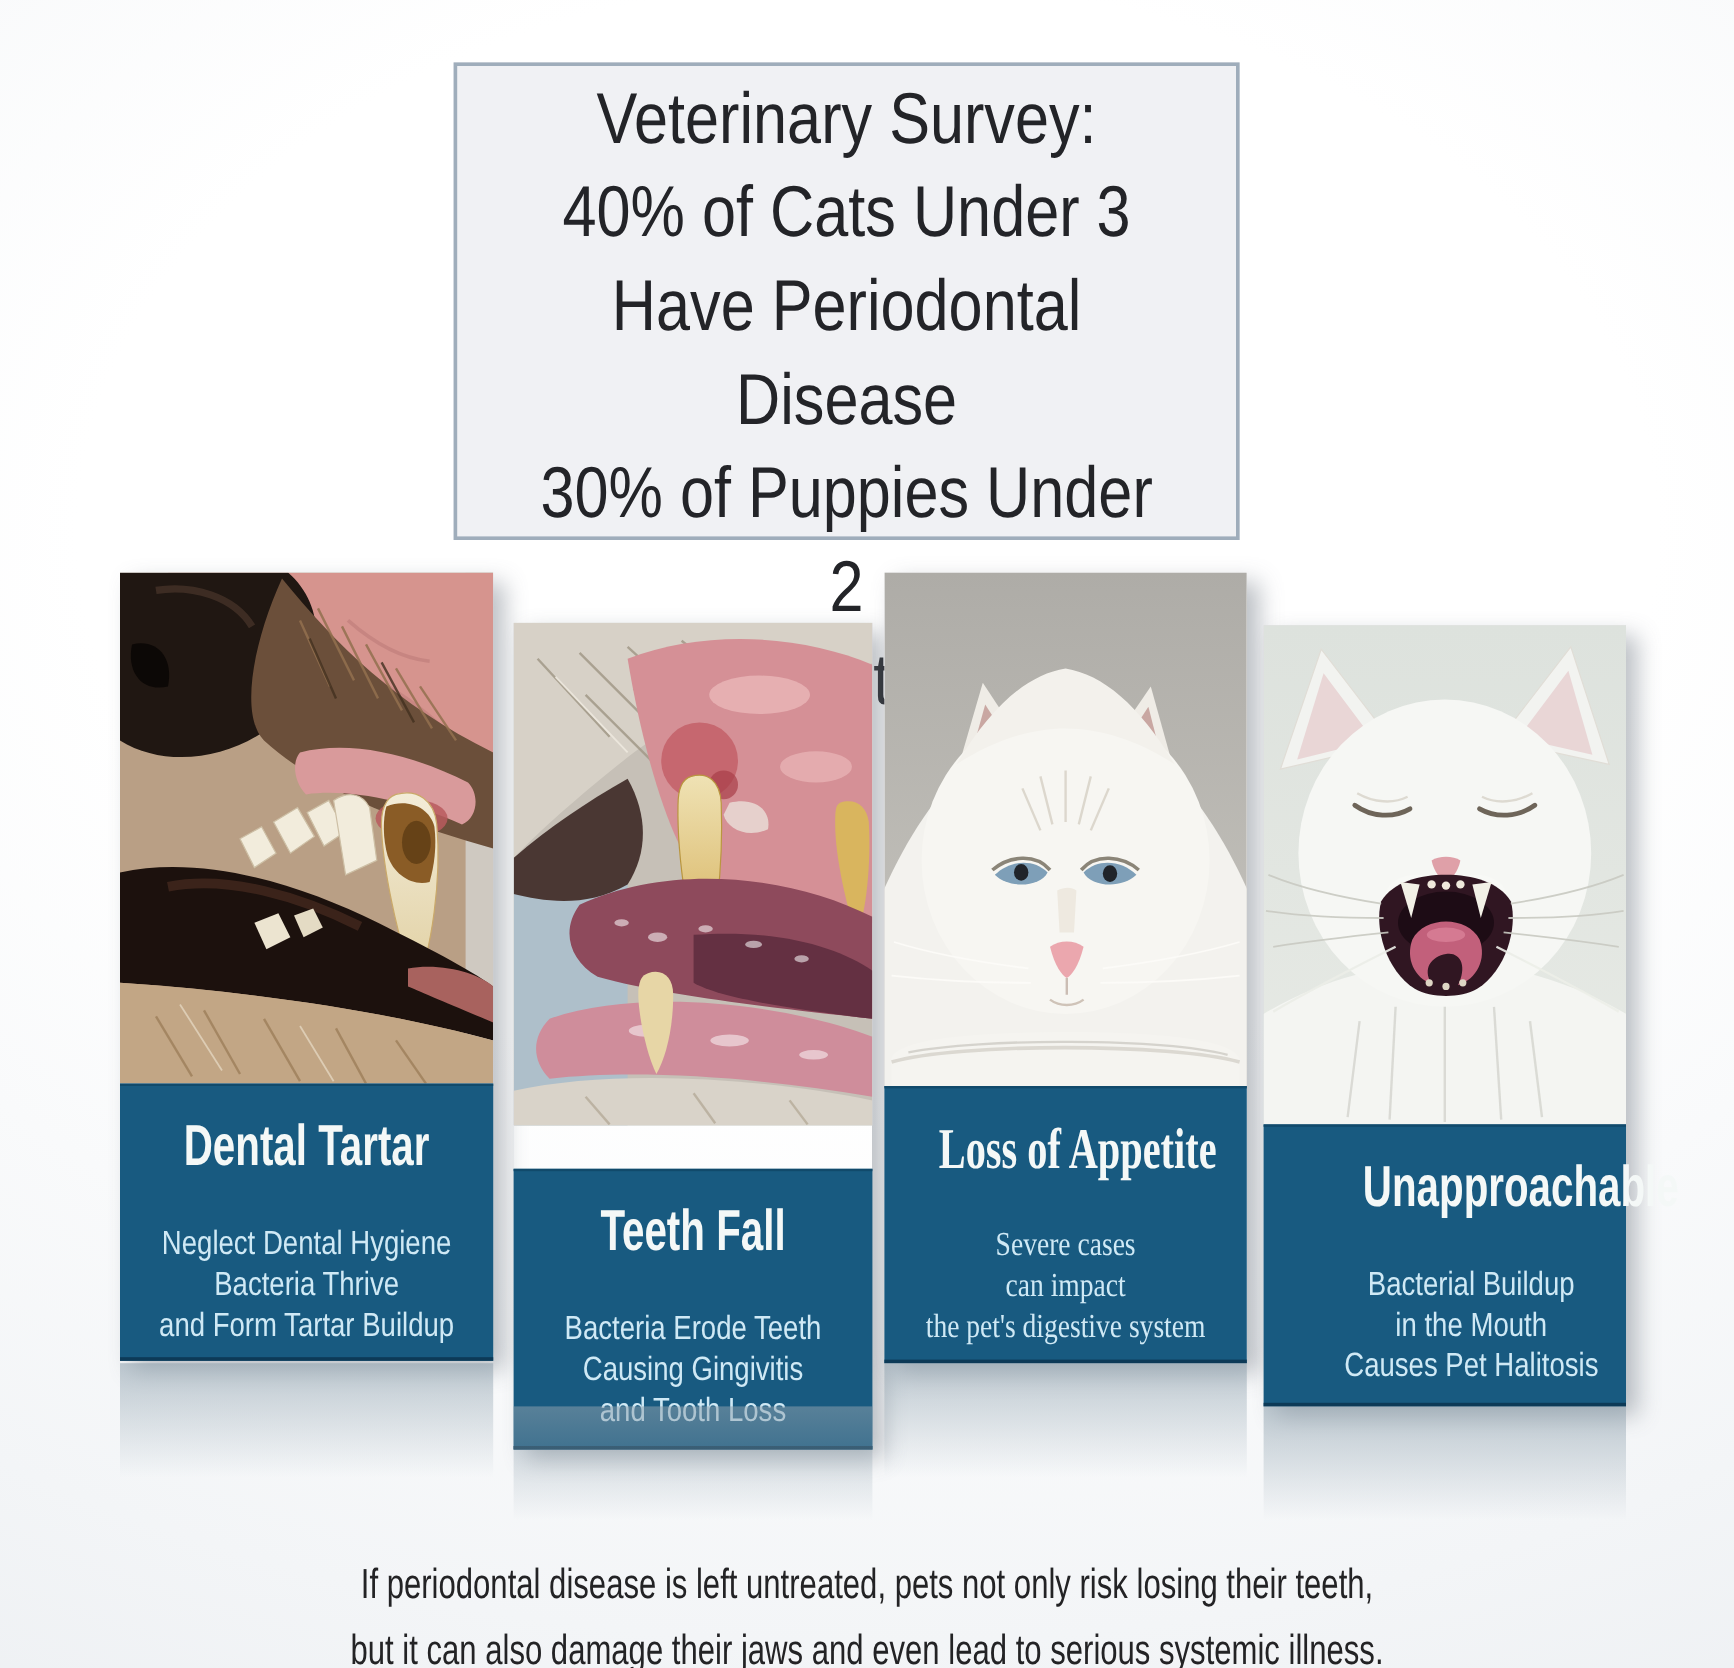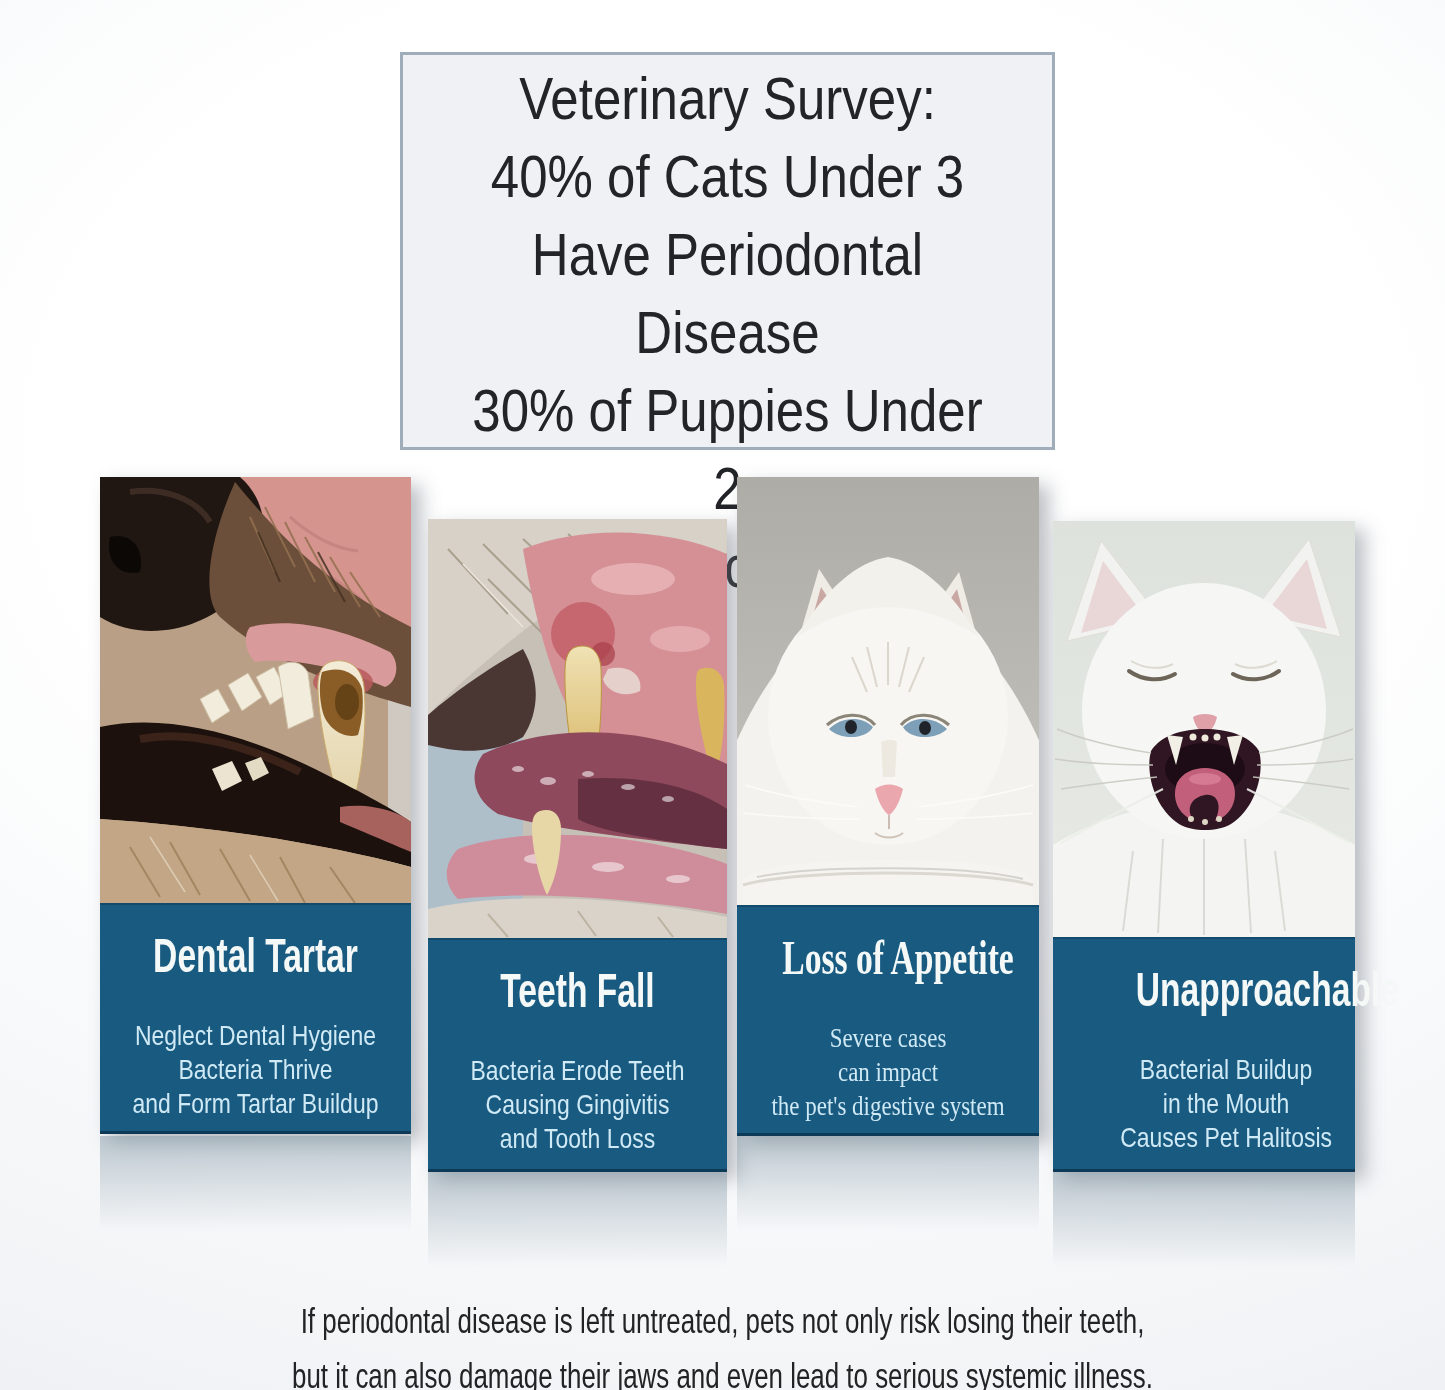--- a/index.html
+++ b/index.html
@@ -2,21 +2,21 @@
 <html><head>
 <meta charset="utf-8">
 <style>
   html,body{margin:0;padding:0;background:#ffffff;}
   .canvas{
     position:relative;width:1445px;height:1390px;overflow:hidden;
     background:radial-gradient(130% 95% at 50% 32%, #ffffff 35%, #f3f5f7 70%, #e8ebef 100%);
     font-family:"Liberation Sans", sans-serif;
   }
   .survey-box{
-    position:absolute;left:400px;top:52px;width:655px;height:398px;
+    position:absolute;left:378px;top:52px;width:655px;height:398px;
     background:#f0f1f4;border:3px solid #9fadbb;box-sizing:border-box;
   }
   .survey-text{margin-top:5px;font-size:60px;line-height:78px;color:#232428;
     text-align:center;transform:scaleX(0.85);}
   .card{position:absolute;}
   .card-main{position:relative;box-shadow:10px 8px 18px rgba(105,114,125,0.45);}
   .photo{width:100%;overflow:hidden;background:#dddddd;}
   .photo svg{display:block;width:100%;height:100%;}
   .panel{
     position:relative;width:100%;background:#185a80;
@@ -171,21 +171,21 @@
           </g>
           <path d="M112,292 C124,288 133,295 133,310 C133,338 127,362 119,376 C110,358 103,322 104,306 C105,297 107,294 112,292 Z" fill="#e7d6a6"></path>
           <path d="M0,390 C80,372 200,378 299,398 V419 H0 Z" fill="#d9d3c9"></path>
           <g stroke="#b5ab99" stroke-width="2" fill="none" opacity="0.8">
             <path d="M60,395 L80,418"></path>
               <path d="M150,392 L168,417"></path>
               <path d="M230,398 L245,418"></path>
           </g>
         </svg>
       </div>
-      <div class="panel" style="height:234px;">
+      <div class="panel" style="height:234px;margin-top:36px;">
         <div class="panel-title">Teeth Fall</div>
         <div class="panel-body">
           <div>Bacteria Erode Teeth</div>
           <div>Causing Gingivitis</div>
           <div>and Tooth Loss</div>
         </div>
       </div>
     </div>
     <div class="reflection" style="top:653px;"></div>
   </div>

